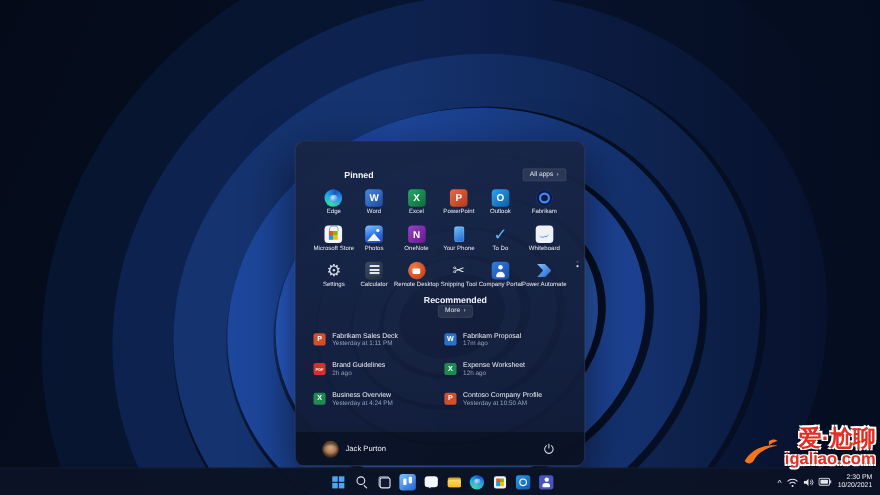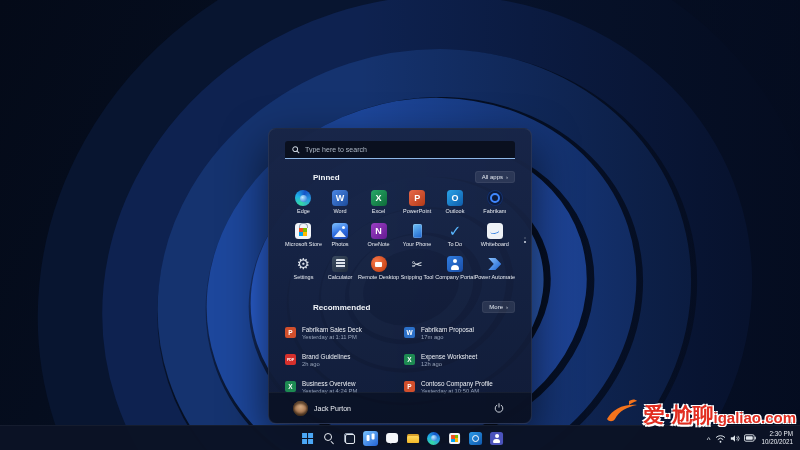--- a/index.html
+++ b/index.html
@@ -149,21 +149,21 @@
   .tbi-teams::after{content:"";position:absolute;bottom:2px;width:7px;height:4px;background:#fff;border-radius:3px 3px 1px 1px;}
 
   .tb-tray{position:absolute;right:4px;display:flex;align-items:center;gap:5px;height:100%;}
   .tray-icons{display:flex;align-items:center;gap:4px;}
   .tray-chevron{font-size:8px;color:#dfe5ec;transform:translateY(1px);}
   .clock{display:flex;flex-direction:column;align-items:flex-end;line-height:8px;padding-right:3px;}
   .clock span{font-size:6.3px;color:#e9edf3;}
 
   
   .watermark{position:absolute;right:4px;bottom:25px;display:flex;align-items:flex-end;gap:4px;pointer-events:none;}
-  .wm-text{display:flex;flex-direction:row;align-items:flex-end;line-height:1;}
+  .wm-text{display:flex;flex-direction:column;align-items:flex-end;line-height:1;}
   .wm-title{font-size:21px;font-weight:900;color:#e22d20;
       text-shadow:-1.5px -1.5px 0 #fff,1.5px -1.5px 0 #fff,-1.5px 1.5px 0 #fff,1.5px 1.5px 0 #fff,0 2px 3px rgba(0,0,0,.4);}
   .wm-url{font-size:15px;font-weight:700;color:#e22d20;margin-top:1px;
       text-shadow:-1.2px -1.2px 0 #fff,1.2px -1.2px 0 #fff,-1.2px 1.2px 0 #fff,1.2px 1.2px 0 #fff;}
 </style>
 </head>
 <body>
 
 <svg class="wallpaper" viewBox="0 0 800 450">
   <defs>
@@ -186,27 +186,20 @@
     <ellipse cx="420" cy="286" rx="114" ry="96" stroke="#3b7af0" stroke-width="30"></ellipse>
     <ellipse cx="418" cy="284" rx="82" ry="66" stroke="#5b97ff" stroke-width="24"></ellipse>
     <ellipse cx="416" cy="282" rx="56" ry="44" stroke="#7fb4ff" stroke-width="14"></ellipse>
   </g>
   <rect x="360" y="0" width="440" height="450" fill="url(#dim)"></rect>
 </svg>
 
 <div class="start-menu">
   <div class="sm-inner">
 
-    <div class="search-box">
-      <svg width="8" height="8" viewBox="0 0 10 10">
-        <circle cx="4" cy="4" r="3" fill="none" stroke="#c9d1dc" stroke-width="1.3"></circle>
-        <line x1="6.4" y1="6.4" x2="9" y2="9" stroke="#c9d1dc" stroke-width="1.3"></line>
-      </svg>
-      <input type="text" placeholder="Type here to search" style="">
-    </div>
 
     <div class="sec-head">
       <span class="sec-title">Pinned</span>
       <span class="pill-btn">
         <span>All apps</span>
         <span class="chev">›</span>
       </span>
     </div>
 
     <div class="pin-grid">
@@ -279,21 +272,21 @@
         <div class="pin-label">Company Portal</div>
       </div>
       <div class="pin-cell">
         <div class="ic ic-automate"></div>
         <div class="pin-label">Power Automate</div>
       </div>
     </div>
 
     <div class="scroll-dot"></div>
 
-    <div class="sec-head" style="margin-top:15px;">
+    <div class="sec-head" style="margin-top:0;flex-direction:column;">
       <span class="sec-title">Recommended</span>
       <span class="pill-btn">
         <span>More</span>
         <span class="chev">›</span>
       </span>
     </div>
 
     <div class="rec-grid">
       <div class="rec-item">
         <div class="doc doc-ppt"></div>

